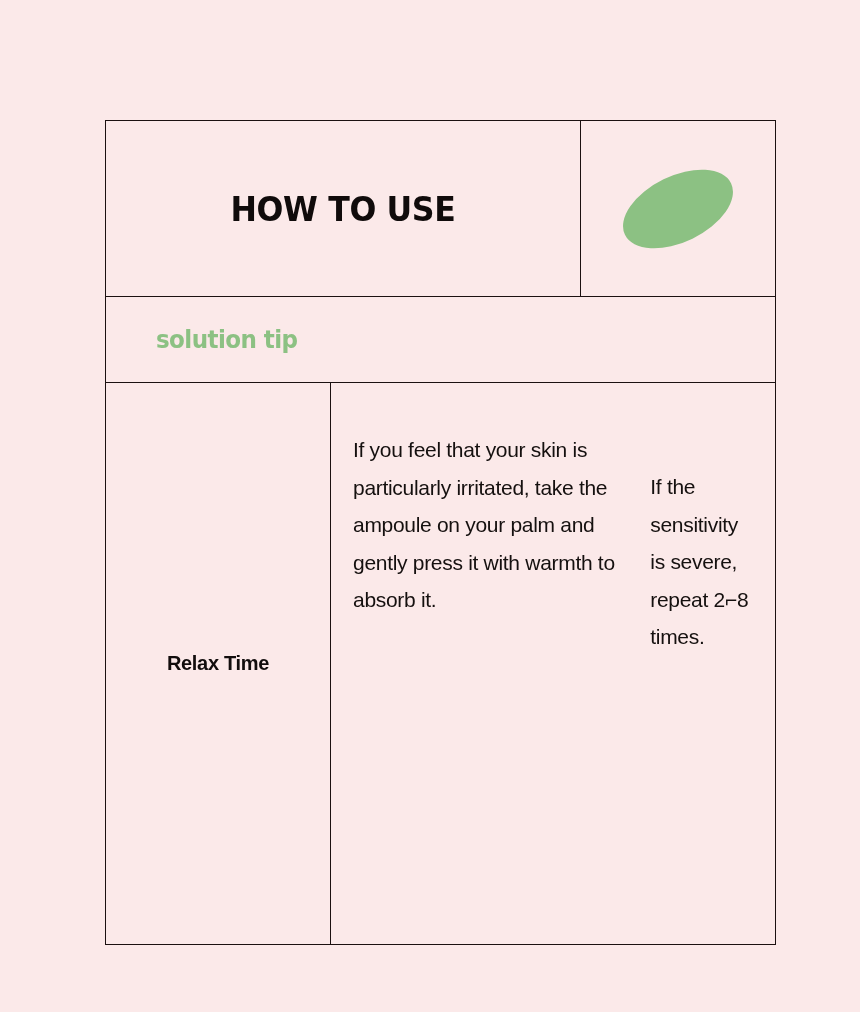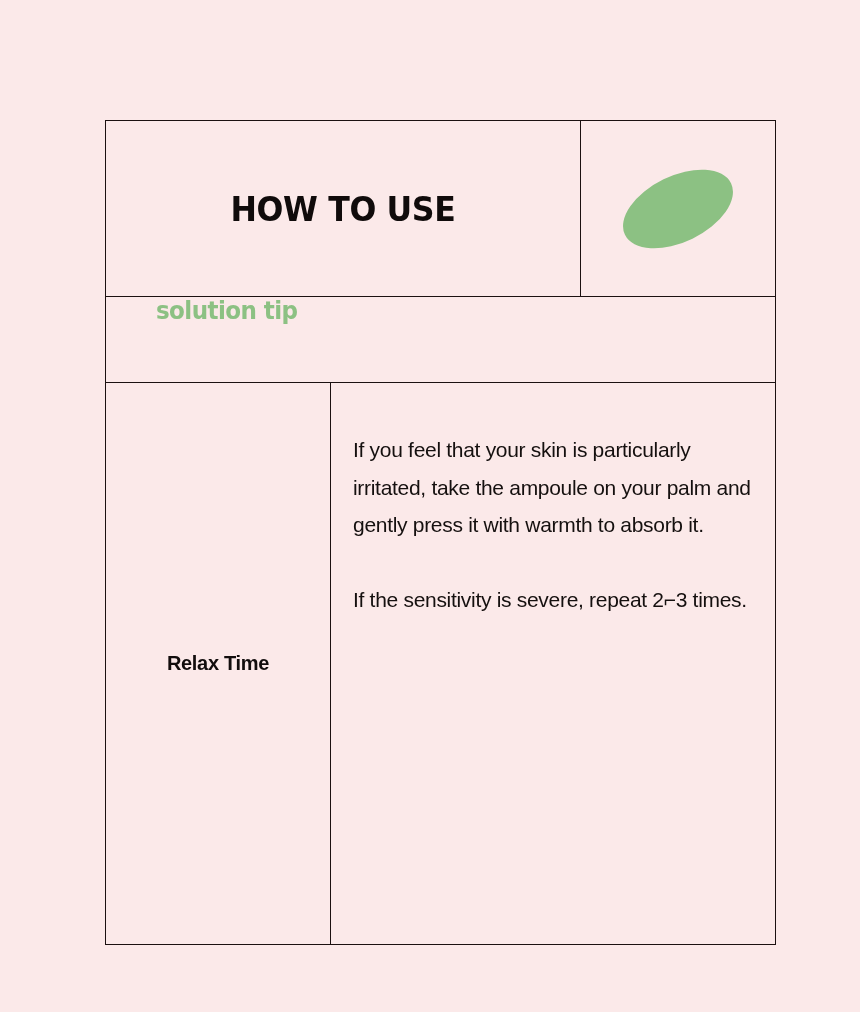--- a/index.html
+++ b/index.html
@@ -90,20 +90,21 @@
     color: #15100f;
     letter-spacing: -0.25px;
   }
 
   
   .row-tip {
     flex: 0 0 86px;
     box-sizing: border-box;
     border-bottom: 1.6px solid #1b1010;
     display: flex;
+    align-items: center;
   }
   .tip-label {
     padding-left: 52px;
     font-family: "DejaVu Sans", sans-serif;
     font-weight: 900;
     font-size: 24px;
     letter-spacing: -0.6px;
     color: #8cc183;
     transform: scaleX(0.96);
     transform-origin: left center;
@@ -127,21 +128,21 @@
     font-weight: 700;
     font-size: 20px;
     letter-spacing: -0.3px;
     color: #120d0d;
   }
   .relax-body-cell {
     flex: 1 1 auto;
     box-sizing: border-box;
     padding: 48px 18px 0 22px;
     display: flex;
-    flex-direction: column;
+    flex-direction: row;
   }
   .relax-paragraph {
     font-family: "Liberation Sans", sans-serif;
     font-size: 21px;
     line-height: 37.5px;
     color: #15100f;
     letter-spacing: -0.3px;
     margin: 0;
   }
   .relax-paragraph + .relax-paragraph {
@@ -168,18 +169,18 @@
     <div class="row-tip">
       <div class="tip-label">solution tip</div>
     </div>
 
     <div class="row-relax">
       <div class="relax-label-cell">
         <div class="relax-label">Relax Time</div>
       </div>
       <div class="relax-body-cell">
         <p class="relax-paragraph">If you feel that your skin is particularly irritated, take the ampoule on your palm and gently press it with warmth to absorb it.</p>
-        <p class="relax-paragraph">If the sensitivity is severe, repeat 2⌐3 times.</p>
+        <p class="relax-paragraph">If the sensitivity is severe, repeat 2⌐8 times.</p>
       </div>
     </div>
 
   </div>
 </div>
 
 </body></html>

